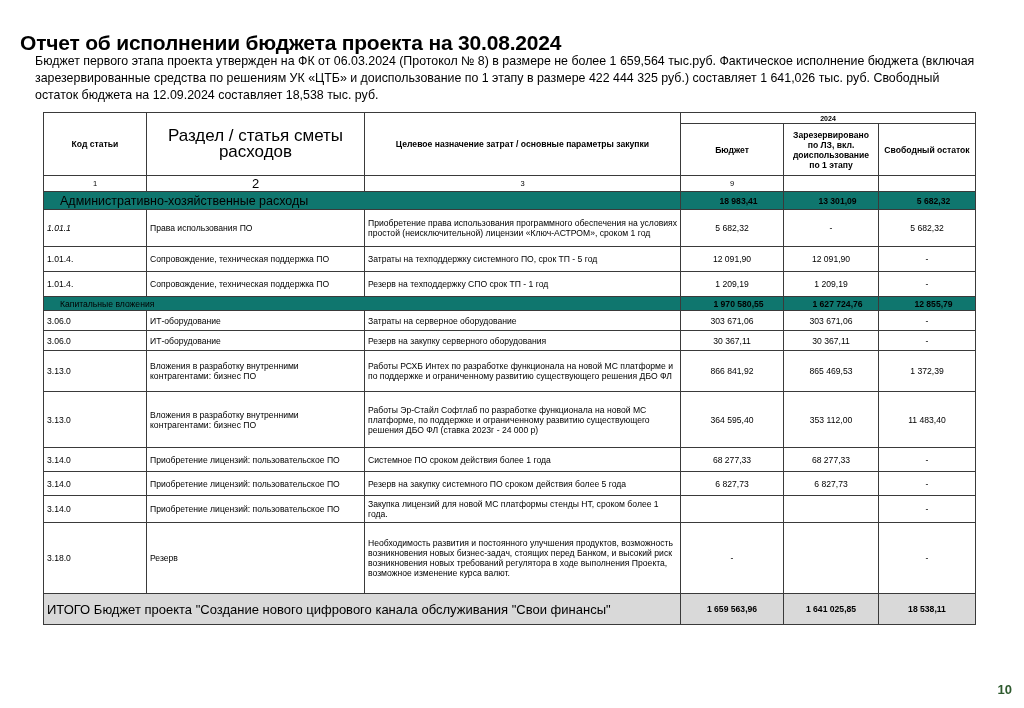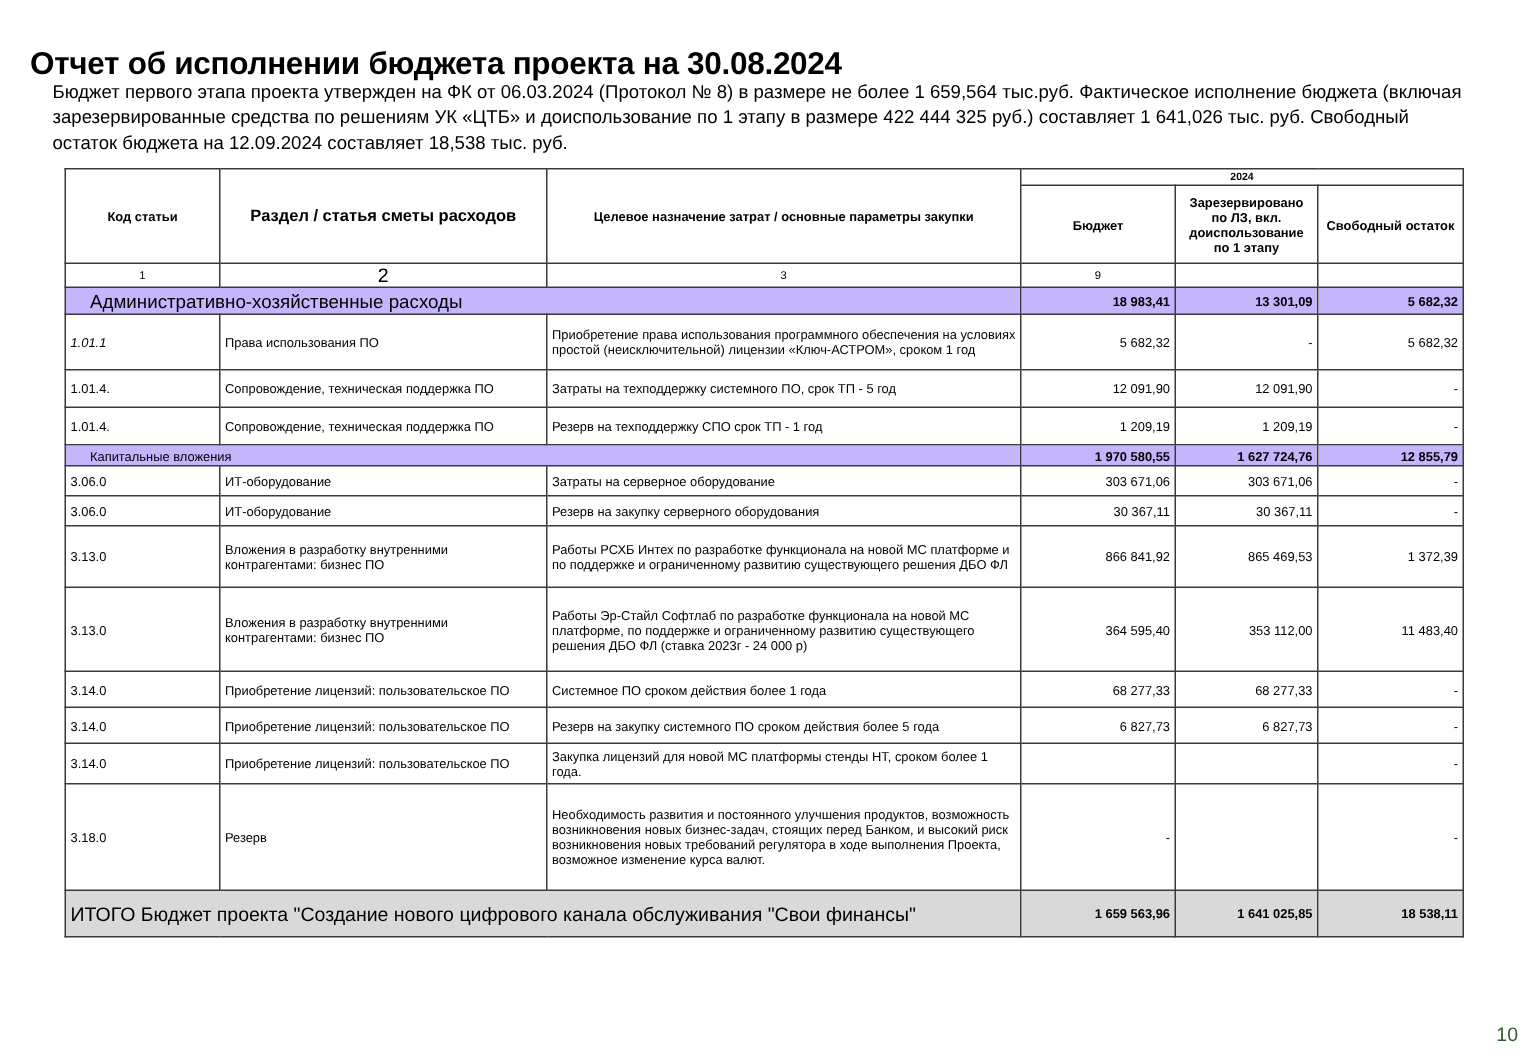--- a/index.html
+++ b/index.html
@@ -4,33 +4,33 @@
 <style>
   html, body { margin: 0; padding: 0; background: #ffffff; }
   body { width: 1024px; height: 708px; position: relative; overflow: hidden; font-family: "Liberation Sans", sans-serif; color: #000; }
   .title { position: absolute; left: 20px; top: 10px; font-size: 21px; font-weight: bold; letter-spacing: -0.2px; margin-top: 21px; }
   .intro { position: absolute; left: 35px; top: 53px; width: 950px; font-size: 12.4px; line-height: 17px; }
   table.budget { position: absolute; left: 43px; top: 112px; border-collapse: collapse; table-layout: fixed; font-size: 8.6px; }
   table.budget td, table.budget th { border: 1px solid #3a3a3a; padding: 0 3px; vertical-align: middle; overflow: hidden; }
   col.c1 { width: 103px; } col.c2 { width: 218px; } col.c3 { width: 316px; }
   col.c4 { width: 103px; } col.c5 { width: 95px; } col.c6 { width: 97px; }
   th { font-weight: bold; text-align: center; font-size: 8.6px; }
-  th.big { font-weight: bold; font-size: 11px; line-height: 16px; }
+  th.big { font-weight: normal; font-size: 17px; line-height: 16px; }
   th.yr { font-size: 7px; height: 10px; }
   tr.nums td { text-align: center; font-size: 7.5px; height: 14px; }
   tr.nums td.big2 { font-size: 13px; }
-  tr.group td { background: #c4b5fd; padding-left: 16px; }
+  tr.group td { background: #0f766e; padding-left: 16px; }
   tr.group td.gname { font-size: 12.5px; }
   tr.group td.gname.small { font-size: 8.6px; }
-  td.num { text-align: right; padding-right: 5px; }
+  td.num { text-align: center; padding-right: 5px; }
   tr.group td.num, tr.total td.num { font-weight: bold; }
   td.just { text-align: justify; text-align-last: left; }
   tr.total td { background: #d9d9d9; height: 30px; }
   tr.total td.tname { font-size: 13px; }
-  .pagenum { position: absolute; right: 12px; top: 682px; font-size: 13px; font-weight: normal; color: #2e5a2e; }
+  .pagenum { position: absolute; right: 12px; top: 682px; font-size: 13px; font-weight: bold; color: #2e5a2e; }
 </style>
 </head>
 <body>
 
 <div class="title">Отчет об исполнении бюджета проекта на 30.08.2024</div>
 <div class="intro">Бюджет первого этапа проекта утвержден на ФК от 06.03.2024 (Протокол № 8) в размере не более 1 659,564 тыс.руб. Фактическое исполнение бюджета (включая зарезервированные средства по решениям УК «ЦТБ» и доиспользование по 1 этапу в размере 422 444 325 руб.) составляет 1 641,026 тыс. руб. Свободный остаток бюджета на 12.09.2024 составляет 18,538 тыс. руб.</div>
 
 <table class="budget">
   <colgroup>
       <col class="c1">

